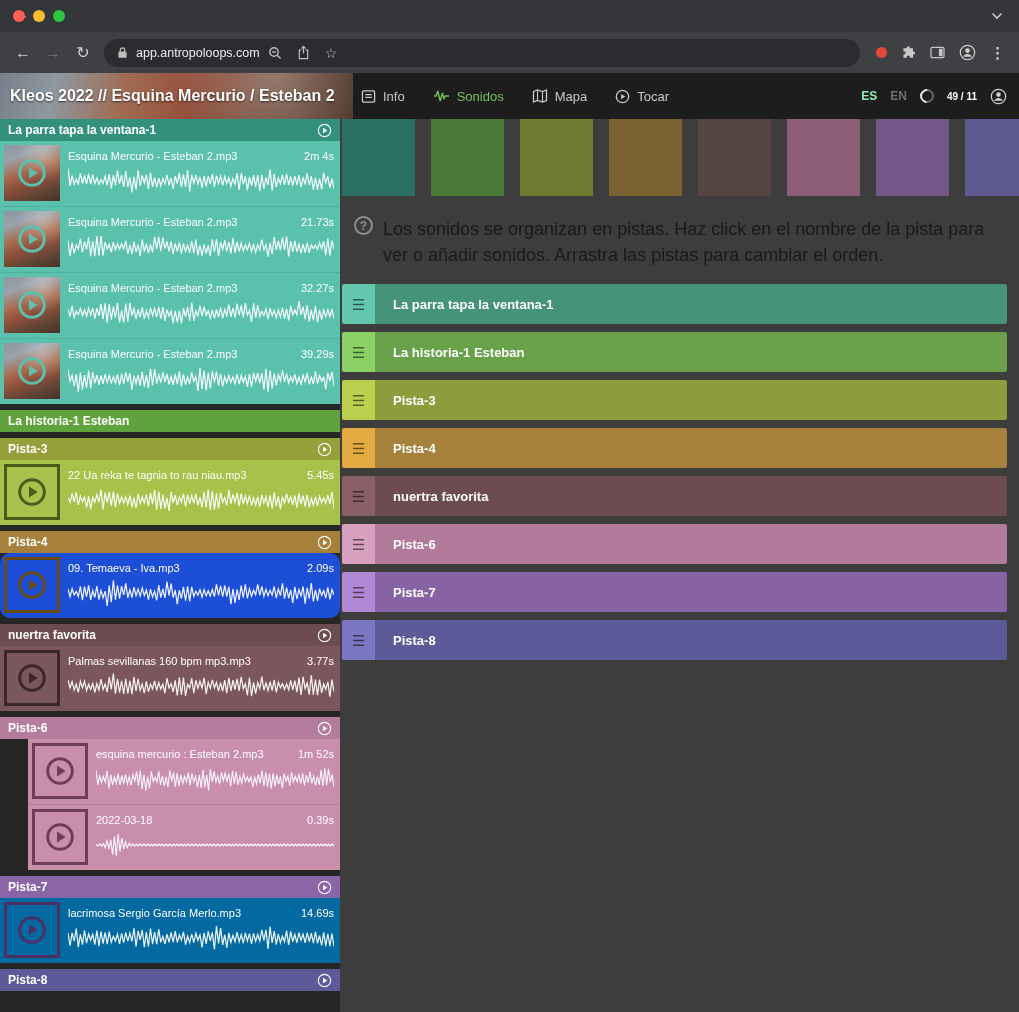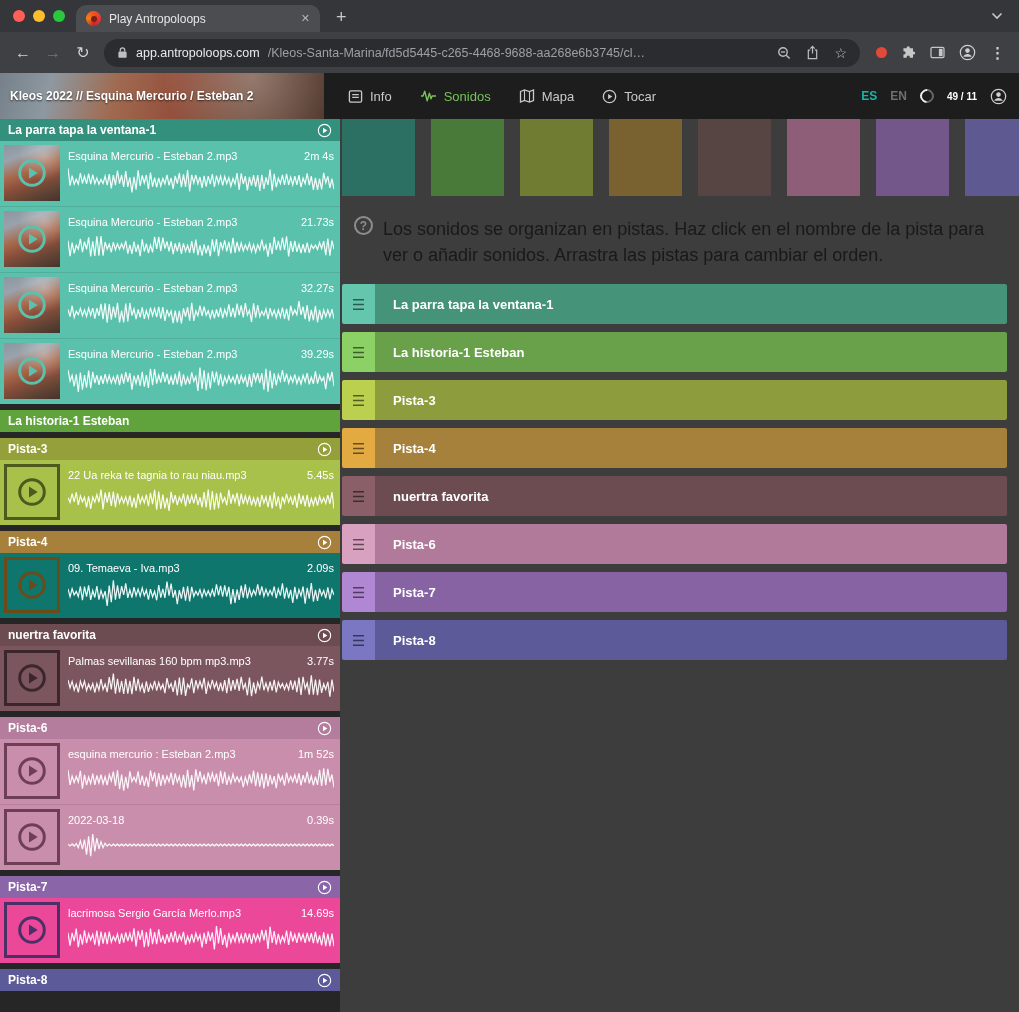--- a/index.html
+++ b/index.html
@@ -26,28 +26,28 @@
   .host{color:#e8eaed;font-size:12.5px;flex:none}
   .path{color:#9aa0a6;font-size:12.5px;white-space:nowrap;overflow:hidden;flex:1;min-width:0}
   .obicons{display:flex;gap:15px;align-items:center;flex:none}
   .star{color:#c0c0c0;font-size:14px;line-height:1}
   .exticons{display:flex;gap:14px;align-items:center;padding:0 6px;flex:none}
   .recdot{width:11px;height:11px;border-radius:50%;background:#e2493b}
   .menudots{color:#d0d0d0;font-size:15px;font-weight:700}
 
   
   .appheader{height:46px;background:#1d1d1d;display:flex;align-items:stretch;flex:none}
-  .apptitle{width:324px;flex:none;display:flex;align-items:center;padding:0 10px;font-size:12px;font-weight:700;color:#fff;text-shadow:0 1px 2px rgba(0,0,0,.65);
+  .apptitle{width:353px;flex:none;display:flex;align-items:center;padding:0 10px;font-size:16px;font-weight:700;color:#fff;text-shadow:0 1px 2px rgba(0,0,0,.65);
     background:radial-gradient(circle at 78% 10%,rgba(255,255,255,.28),transparent 35%),
     linear-gradient(105deg,#75808a 0%,#8e98a0 16%,#a06a50 36%,#94503c 54%,#6e4736 74%,#4e362b 100%)}
-  .appnav{display:flex;align-items:center;gap:28px;padding-left:24px}
+  .appnav{display:flex;align-items:center;gap:28px;padding-left:8px}
   .navitem{display:flex;align-items:center;gap:7px;font-size:13px;color:#c9c9c9}
   .navitem.active{color:#77c25b}
   .appright{margin-left:auto;display:flex;align-items:center;gap:13px;padding-right:12px}
-  .lang-es{color:#14b8a6;font-size:12px;font-weight:700}
+  .lang-es{color:#86efac;font-size:12px;font-weight:700}
   .lang-en{color:#6f6f6f;font-size:12px;font-weight:700}
   .spinner{width:14px;height:14px;border-radius:50%;border:2px solid #66676a;border-top-color:#ededed;border-left-color:#ededed;transform:rotate(-40deg)}
   .counter{color:#fff;font-size:10px;font-weight:700}
 
   
   .content{flex:1;display:flex;min-height:0}
   .sidebar{width:340px;flex:none;background:#262626;overflow:hidden}
   .track{margin-bottom:6px}
   .thead{height:22px;display:flex;align-items:center;padding:0 8px;gap:6px}
   .tname{color:#fff;font-size:12px;font-weight:700;flex:1;white-space:nowrap;overflow:hidden}
@@ -82,44 +82,38 @@
 <body>
 
 <div class="window">
 
   <div class="tabstrip">
     <div class="lights">
       <span class="light red"></span>
       <span class="light yellow"></span>
       <span class="light green"></span>
     </div>
-    <div class="tab">
-      <span class="favicon"></span>
-      <span class="tab-title">Play Antropoloops</span>
-      <span class="tab-close">✕</span>
-    </div>
     <span class="newtab">+</span>
     <span class="tab-chevron">
       <svg width="12" height="8" viewBox="0 0 12 8">
           <path d="M1.5 1.5 6 6 10.5 1.5" fill="none" stroke="#c9c9c9" stroke-width="1.6"></path>
         </svg>
     </span>
   </div>
 
   <div class="toolbar">
     <span class="navbtn">←</span>
     <span class="navbtn fwd">→</span>
     <span class="navbtn">↻</span>
     <div class="omnibox">
       <svg width="11" height="13" viewBox="0 0 12 14">
           <rect x="1.5" y="6" width="9" height="6.8" rx="1.3" fill="#bfbfbf"></rect>
           <path d="M3.6 6V4.3a2.4 2.4 0 0 1 4.8 0V6" fill="none" stroke="#bfbfbf" stroke-width="1.4"></path>
         </svg>
       <span class="host">app.antropoloops.com</span>
-      <span class="path">/Kleos-Santa-Marina/fd5d5445-c265-4468-9688-aa268e6b3745/cl…</span>
       <span class="obicons">
         <svg width="14" height="14" viewBox="0 0 14 14">
             <circle cx="6" cy="6" r="4.2" fill="none" stroke="#bdbdbd" stroke-width="1.4"></circle>
             <path d="M9.2 9.2 12.6 12.6" stroke="#bdbdbd" stroke-width="1.4"></path>
             <path d="M4 6h4" stroke="#bdbdbd" stroke-width="1.3"></path>
           </svg>
         <svg width="13" height="15" viewBox="0 0 14 16">
             <path d="M4.5 5.5H2.5v9h9v-9h-2" fill="none" stroke="#bdbdbd" stroke-width="1.3"></path>
             <path d="M7 9V1.5M4.6 3.8 7 1.4l2.4 2.4" fill="none" stroke="#bdbdbd" stroke-width="1.3"></path>
           </svg>
@@ -311,21 +305,21 @@
         <section class="track">
           <div class="thead" style="background: rgb(167, 129, 59);">
             <span class="tname">Pista-4</span>
             <span class="tplay">
               <svg width="15" height="15" viewBox="0 0 20 20">
                 <circle cx="10" cy="10" r="8.2" fill="none" stroke="#ffffff" stroke-width="1.5"></circle>
                 <polygon points="8,6.4 13.8,10 8,13.6" fill="#ffffff"></polygon>
               </svg>
             </span>
           </div>
-          <div class="clips" style="background: #0f766e;">
+          <div class="clips" style="background: #1d4ed8; border-radius: 10px;">
             <div class="clip">
               <div class="thumb btn" style="border-color: rgb(107, 76, 24);">
                 <svg width="30" height="30" viewBox="0 0 20 20">
                   <circle cx="10" cy="10" r="8.2" fill="none" stroke="#6b4c18" stroke-width="2"></circle>
                   <polygon points="8,6.4 13.8,10 8,13.6" fill="#6b4c18"></polygon>
                 </svg>
               </div>
               <div class="cbody">
                 <div class="cline">
                   <span class="cname">09. Temaeva - Iva.mp3</span>
@@ -371,21 +365,21 @@
         <section class="track">
           <div class="thead" style="background: rgb(180, 125, 157);">
             <span class="tname">Pista-6</span>
             <span class="tplay">
               <svg width="15" height="15" viewBox="0 0 20 20">
                 <circle cx="10" cy="10" r="8.2" fill="none" stroke="#ffffff" stroke-width="1.5"></circle>
                 <polygon points="8,6.4 13.8,10 8,13.6" fill="#ffffff"></polygon>
               </svg>
             </span>
           </div>
-          <div class="clips" style="background: rgb(202, 142, 173);">
+          <div class="clips" style="background: rgb(202, 142, 173); margin-left: 28px;">
             <div class="clip">
               <div class="thumb btn" style="border-color: rgb(110, 62, 87);">
                 <svg width="30" height="30" viewBox="0 0 20 20">
                   <circle cx="10" cy="10" r="8.2" fill="none" stroke="#6e3e57" stroke-width="2"></circle>
                   <polygon points="8,6.4 13.8,10 8,13.6" fill="#6e3e57"></polygon>
                 </svg>
               </div>
               <div class="cbody">
                 <div class="cline">
                   <span class="cname">esquina mercurio : Esteban 2.mp3</span>
@@ -418,21 +412,21 @@
         <section class="track">
           <div class="thead" style="background: rgb(138, 101, 168);">
             <span class="tname">Pista-7</span>
             <span class="tplay">
               <svg width="15" height="15" viewBox="0 0 20 20">
                 <circle cx="10" cy="10" r="8.2" fill="none" stroke="#ffffff" stroke-width="1.5"></circle>
                 <polygon points="8,6.4 13.8,10 8,13.6" fill="#ffffff"></polygon>
               </svg>
             </span>
           </div>
-          <div class="clips" style="background: #ec4899;">
+          <div class="clips" style="background: #0369a1;">
             <div class="clip">
               <div class="thumb btn" style="border-color: rgb(74, 48, 101);">
                 <svg width="30" height="30" viewBox="0 0 20 20">
                   <circle cx="10" cy="10" r="8.2" fill="none" stroke="#4a3065" stroke-width="2"></circle>
                   <polygon points="8,6.4 13.8,10 8,13.6" fill="#4a3065"></polygon>
                 </svg>
               </div>
               <div class="cbody">
                 <div class="cline">
                   <span class="cname">lacrimosa Sergio García Merlo.mp3</span>

